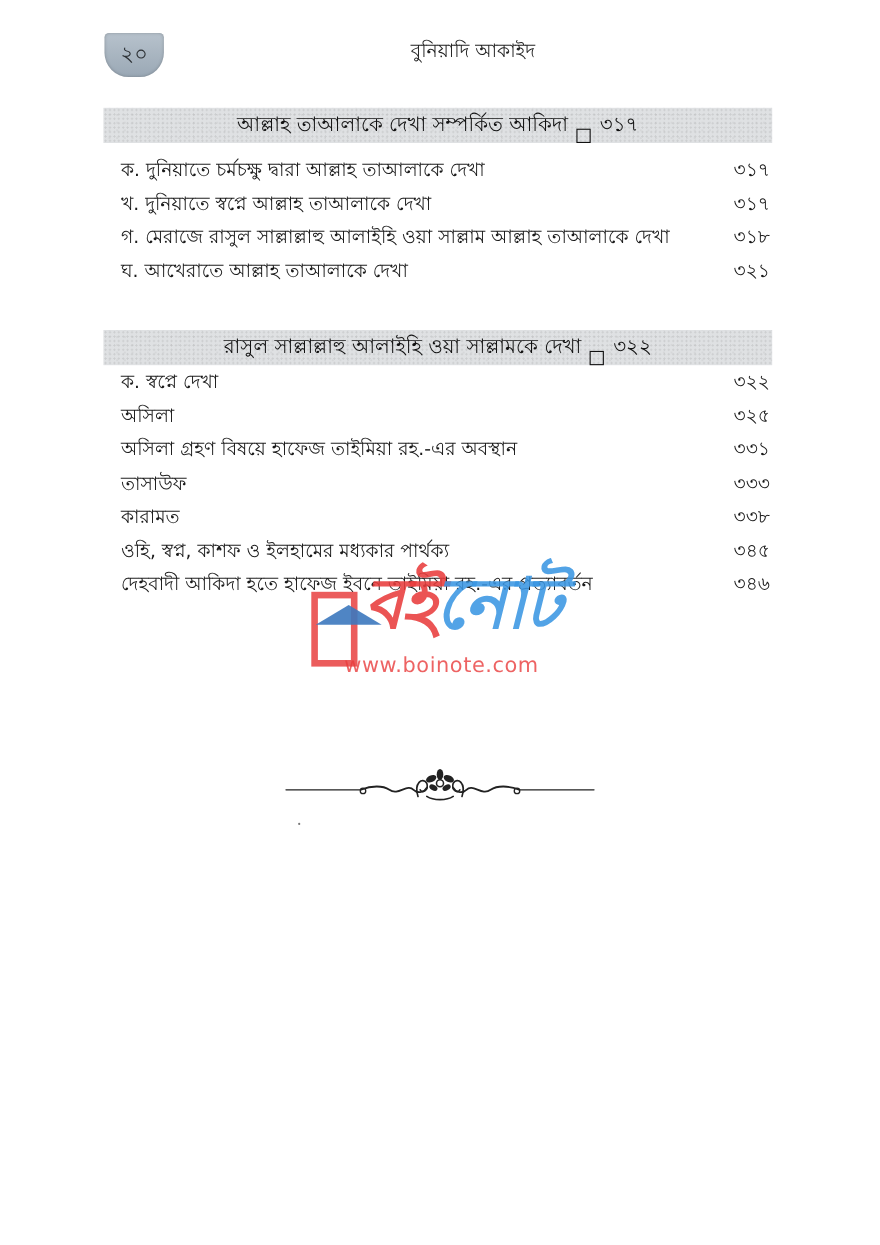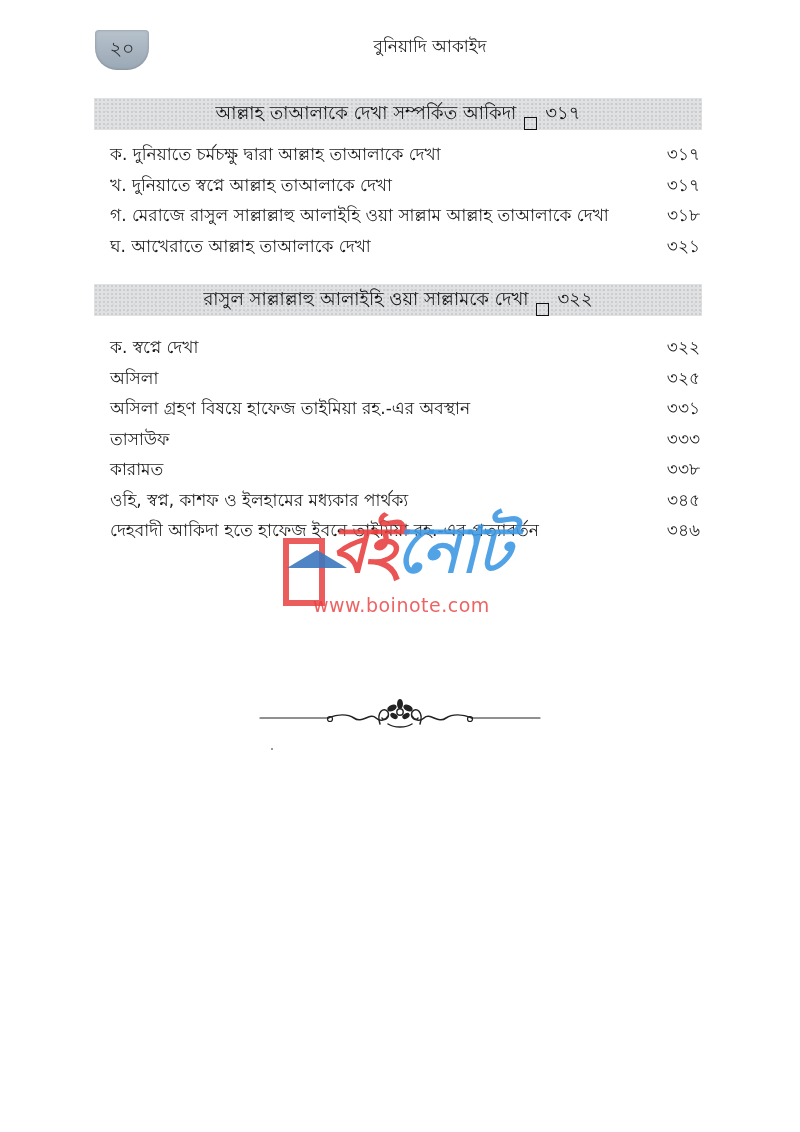--- a/index.html
+++ b/index.html
@@ -187,21 +187,21 @@
   <li class="toc-row">
     <span class="toc-title">গ. মেরাজে রাসুল সাল্লাল্লাহু আলাইহি ওয়া সাল্লাম আল্লাহ তাআলাকে দেখা</span>
     <span class="toc-page">৩১৮</span>
   </li>
   <li class="toc-row">
     <span class="toc-title">ঘ. আখেরাতে আল্লাহ তাআলাকে দেখা</span>
     <span class="toc-page">৩২১</span>
   </li>
 </ul>
 
-<div class="section-header" style="top:284px;">
+<div class="section-header" style="top:300px;">
   <span>রাসুল সাল্লাল্লাহু আলাইহি ওয়া সাল্লামকে দেখা</span>
   <span class="box-glyph"></span>
   <span class="hdr-page">৩২২</span>
 </div>
 
 <ul class="toc-list" style="top:333px;">
   <li class="toc-row">
     <span class="toc-title">ক. স্বপ্নে দেখা</span>
     <span class="toc-page">৩২২</span>
   </li>

